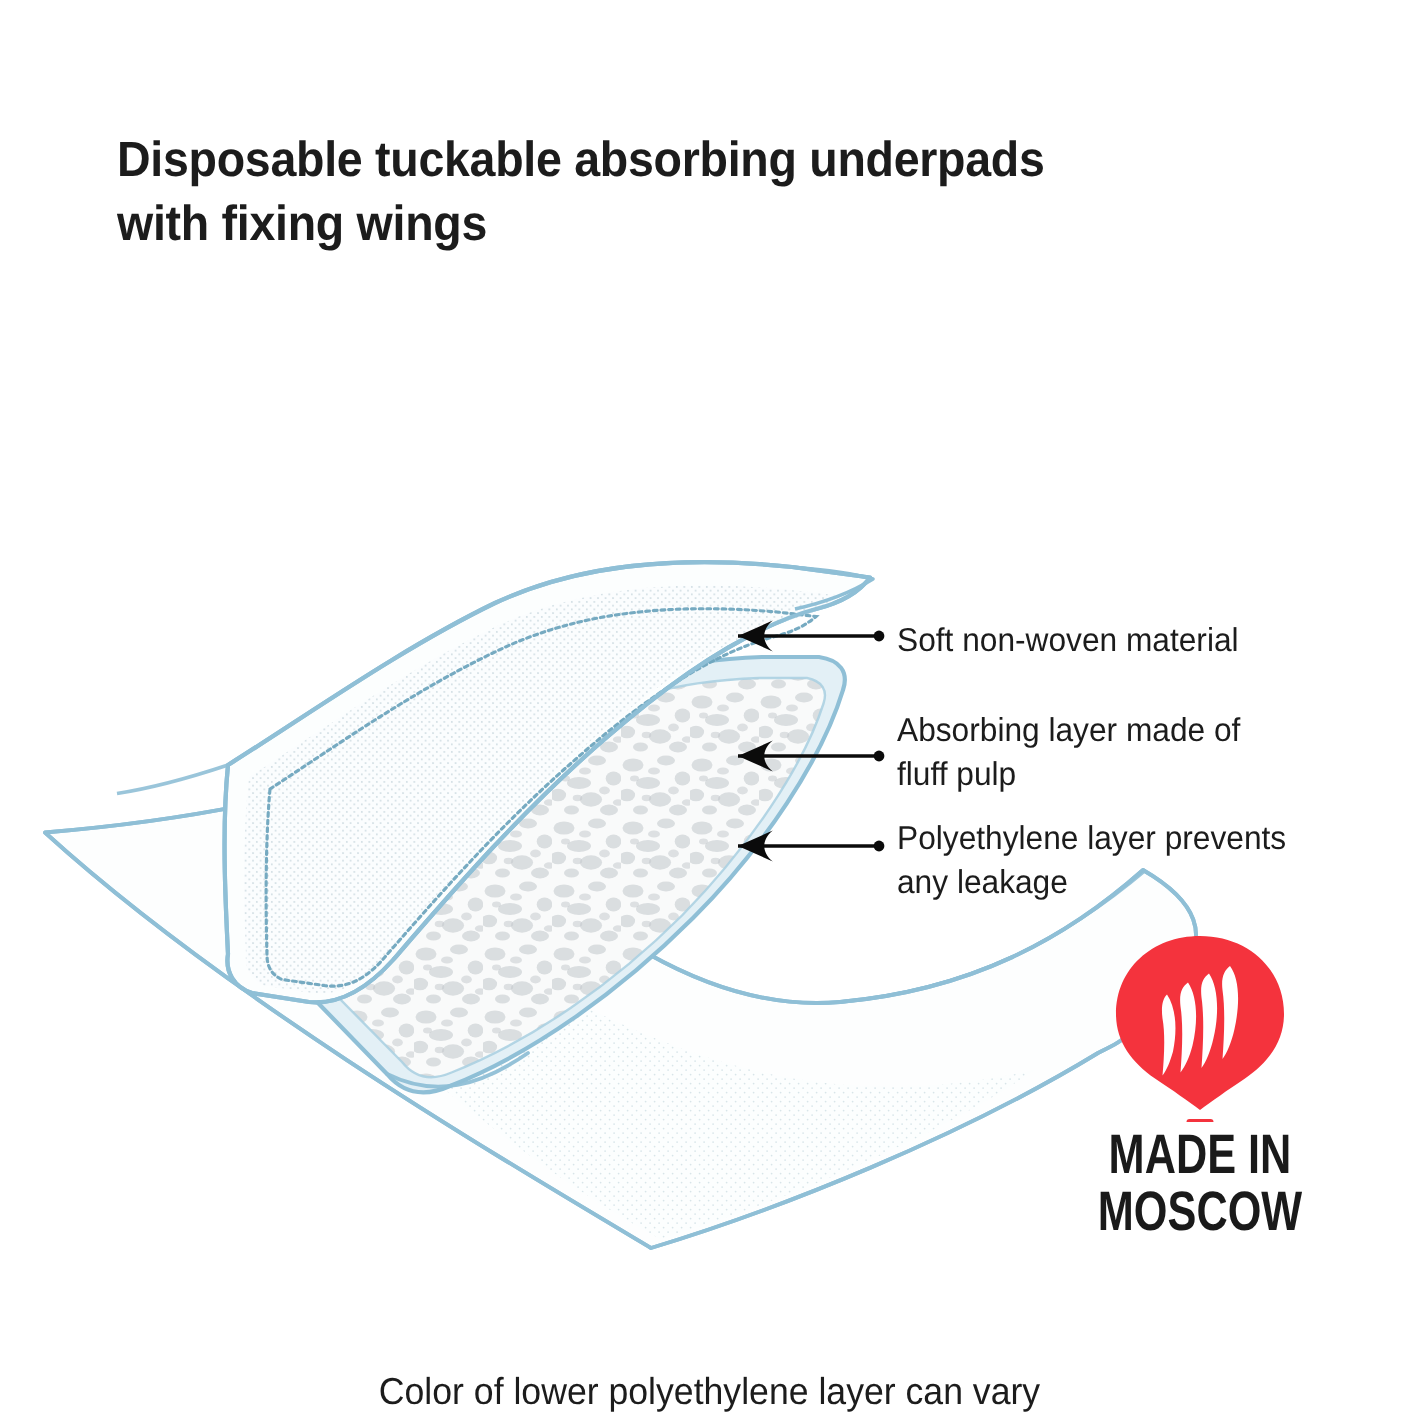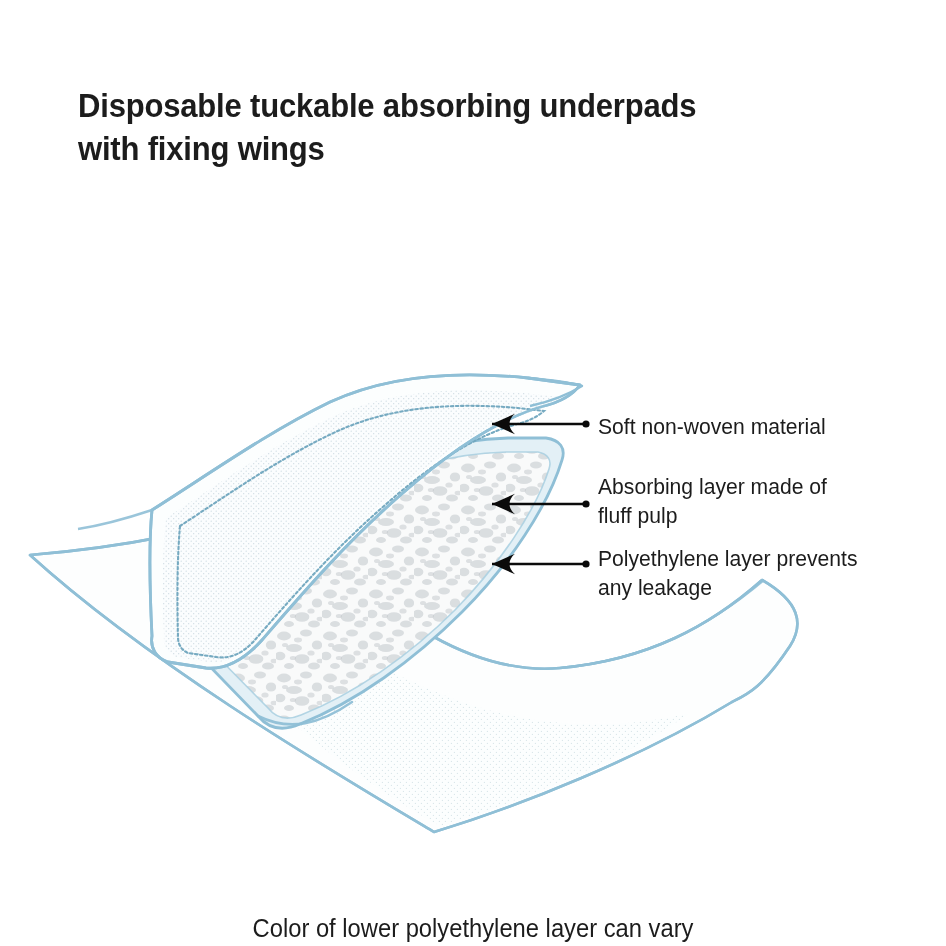--- a/index.html
+++ b/index.html
@@ -272,16 +272,43 @@
       </g>
     </g>
   </svg>
 
   <div class="anno" id="anno-0">Soft non-woven material</div>
   <div class="anno" id="anno-1">Absorbing layer made of
 fluff pulp</div>
   <div class="anno" id="anno-2">Polyethylene layer prevents
 any leakage</div>
 
+  <div id="logo">
+    <svg width="200" height="130" viewBox="0 0 200 130">
+
+      <path d="M100,6
+               C132,6 156,28 156,58
+               C156,76 146,90 130,101
+               C118,109 108,116 100,122
+               C92,116 82,109 70,101
+               C54,90 44,76 44,58
+               C44,28 68,6 100,6 Z" fill="#F4333D"></path>
+
+      <g fill="#ffffff">
+        <path d="M120,26 C126,34 127,50 123,68 C121,77 118,84 115,88
+                 C116,74 117,56 115,42 C114,34 116,29 120,26 Z"></path>
+        <path d="M106,31 C112,40 113,57 109,74 C107,83 104,90 101,94
+                 C102,80 103,61 101,47 C100,38 102,34 106,31 Z"></path>
+        <path d="M92,37 C98,46 99,62 95,79 C93,87 90,93 87,97
+                 C88,84 89,66 87,53 C86,44 88,40 92,37 Z"></path>
+        <path d="M78,45 C84,54 85,68 82,83 C80,90 78,95 75,99
+                 C76,88 77,72 75,61 C74,53 75,48 78,45 Z"></path>
+      </g>
+
+      <rect x="91" y="128" width="18" height="4" rx="2" fill="#F4333D"></rect>
+    </svg>
+    <div class="logo-txt" id="logo-line1">MADE IN</div>
+    <div class="logo-txt" id="logo-line2">MOSCOW</div>
+  </div>
 
   <div class="caption">Color of lower polyethylene layer can vary</div>
 
 </div>
 
 </body></html>

